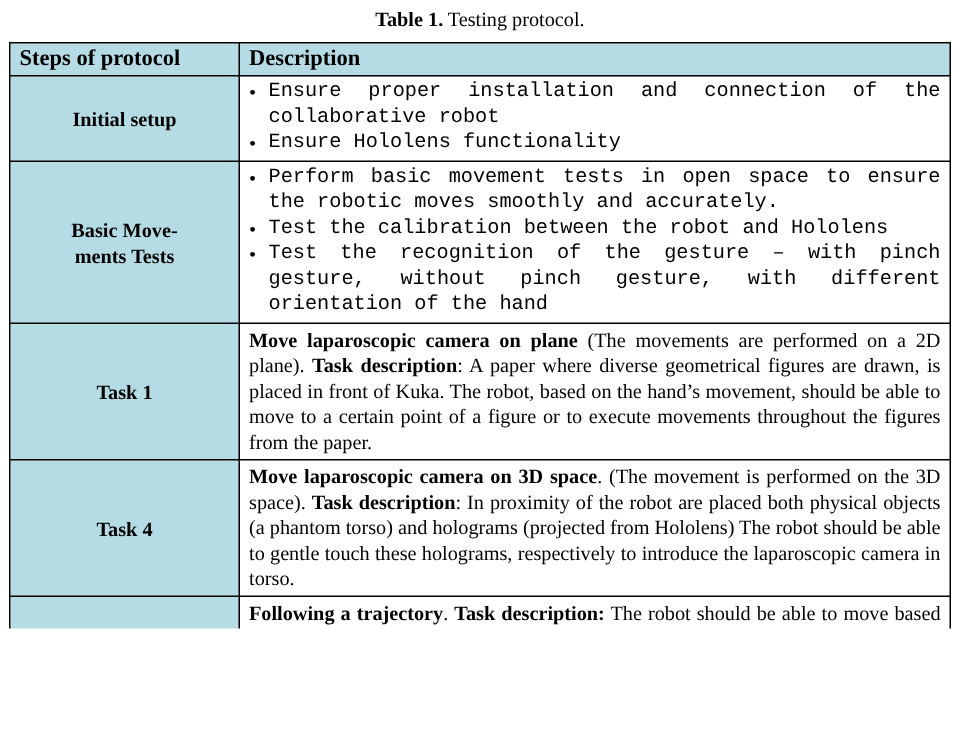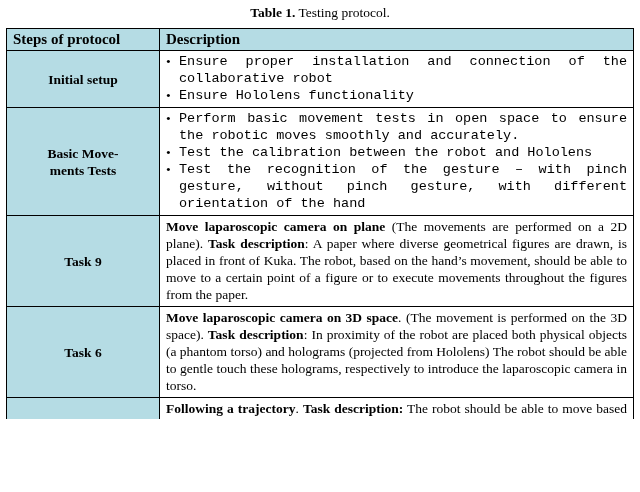--- a/index.html
+++ b/index.html
@@ -134,27 +134,27 @@
               <span class="dot">•</span>
               <span class="txt"><span>Test the calibration between the robot and Hololens</span></span>
             </div>
             <div class="bullet-item">
               <span class="dot">•</span>
               <span class="txt"><span>Test the recognition of the gesture – with pinch gesture, without pinch gesture, with different orientation of the hand</span></span>
             </div>
           </td>
         </tr>
         <tr>
-          <td class="step">Task 9</td>
+          <td class="step">Task 1</td>
           <td class="desc">
             <div class="para"><b>Move laparoscopic camera on plane</b><span> (The movements are performed on a 2D plane). </span><b>Task description</b><span>: A paper where diverse geometrical figures are drawn, is placed in front of Kuka. The robot, based on the hand’s movement, should be able to move to a certain point of a figure or to execute movements throughout the figures from the paper.</span></div>
           </td>
         </tr>
         <tr>
-          <td class="step">Task 6</td>
+          <td class="step">Task 4</td>
           <td class="desc">
             <div class="para"><b>Move laparoscopic camera on 3D space</b><span>. (The movement is performed on the 3D space). </span><b>Task description</b><span>: In proximity of the robot are placed both physical objects (a phantom torso) and holograms (projected from Hololens) The robot should be able to gentle touch these holograms, respectively to introduce the laparoscopic camera in torso.</span></div>
           </td>
         </tr>
         <tr>
           <td class="step">Task 3</td>
           <td class="desc">
             <div class="para"><b>Following a trajectory</b><span>. </span><b>Task description:</b><span> The robot should be able to move based on certain trajectory drawn by the hand in order to enhance maneuverability and accuracy.</span></div>
           </td>
         </tr>

